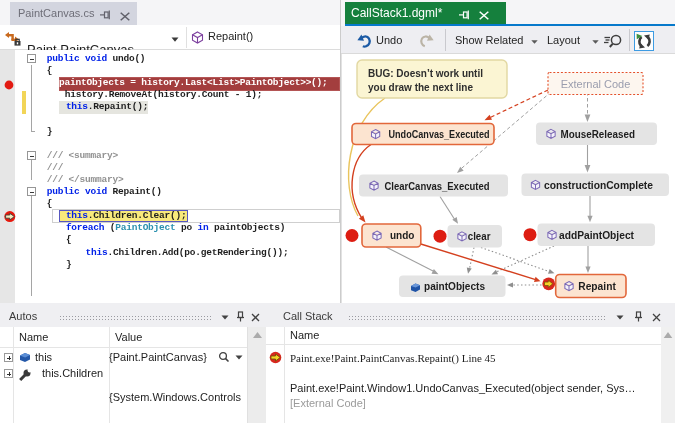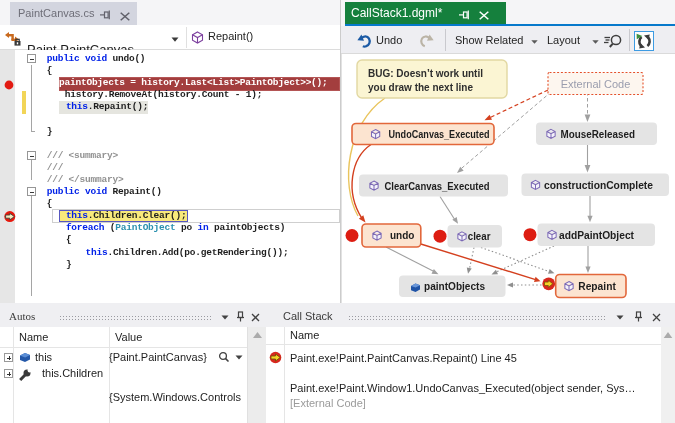--- a/index.html
+++ b/index.html
@@ -280,21 +280,21 @@
   <text x="126.8" y="186" textLength="22.6" lengthAdjust="spacingAndGlyphs">clear</text>
   <text x="218" y="185" textLength="75" lengthAdjust="spacingAndGlyphs">addPaintObject</text>
   <text x="83" y="236" textLength="61" lengthAdjust="spacingAndGlyphs">paintObjects</text>
   <text x="237.3" y="235.7" textLength="37.5" lengthAdjust="spacingAndGlyphs">Repaint</text>
   </g>
   <circle cx="207.7" cy="229.8" r="6.4" fill="#D8281E"></circle>
   <path d="M203.5 228.1 L207.3 228.1 L207.3 226.2 L211.7 229.8 L207.3 233.4 L207.3 231.5 L203.5 231.5 Z" fill="#F5D327" stroke="#6A5200" stroke-width="0.7"></path>
   </svg>
 
 <div class="abs" style="left:0;top:307px;width:266px;height:116px;">
-  <div class="abs" style="left:0;top:0;width:266px;height:20px;background:#EFEFF2;font-family:Liberation Serif, serif;">
+  <div class="abs" style="left:0;top:0;width:266px;height:20px;background:#EFEFF2;">
     <span class="abs" style="left:9px;top:3px;font-size:11px;color:#3B3B3B;">Autos</span>
     <div class="abs" style="left:59px;top:8px;width:153px;height:5px;background-image:radial-gradient(#9A9AA0 0.7px, transparent 0.8px);background-size:3px 3px;"></div>
     <svg class="abs" style="left:221px;top:8px;" width="8" height="5" viewBox="0 0 8 5">
         <path d="M0.5 0.5 L7.5 0.5 L4 4.5 Z" fill="#424242"></path>
       </svg>
     <svg class="abs" style="left:236px;top:4px;" width="9" height="12" viewBox="0 0 9 12">
       <g stroke="#424242" stroke-width="1.2" fill="none">
         <rect x="2.5" y="1" width="4" height="5.5"></rect>
         <line x1="4.5" y1="6.5" x2="4.5" y2="10.5"></line>
         <line x1="1" y1="6.5" x2="8" y2="6.5"></line>
@@ -376,21 +376,21 @@
   </div>
   <div class="abs" style="left:0;top:20px;width:409px;height:96px;background:#FFFFFF;">
     <div class="abs" style="left:18px;top:0;width:1px;height:96px;background:#E5E5E5;"></div>
     <div class="abs" style="left:0;top:17px;width:409px;height:1px;background:#E5E5E5;"></div>
     <span class="abs" style="left:24px;top:2px;font-size:11px;color:#1E1E1E;">Name</span>
 
     <svg class="abs" style="left:3px;top:24px;" width="13" height="13" viewBox="0 0 13 13">
       <circle cx="6.5" cy="6.5" r="5.8" fill="#D8281E"></circle>
       <path d="M2 5 L6.5 5 L6.5 3 L11.2 6.5 L6.5 10 L6.5 8 L2 8 Z" fill="#F5D327" stroke="#6A5200" stroke-width="0.8"></path>
     </svg>
-    <span class="abs" style="left:24px;top:25px;font-size:11px;color:#1E1E1E;white-space:nowrap;">Paint.exe!Paint.PaintCanvas.Repaint() Line 45</span>
+    <span class="abs" style="left:24px;top:25px;font-size:11px;color:#1E1E1E;white-space:nowrap;font-family:Liberation Serif, serif;">Paint.exe!Paint.PaintCanvas.Repaint() Line 45</span>
     <span class="abs" style="left:24px;top:55px;font-size:11px;color:#1E1E1E;white-space:nowrap;">Paint.exe!Paint.Window1.UndoCanvas_Executed(object sender, Sys…</span>
     <span class="abs" style="left:24px;top:70px;font-size:11px;color:#9B9B9B;white-space:nowrap;">[External Code]</span>
     <div class="abs" style="left:395px;top:0;width:14px;height:96px;background:#F0F0F0;">
       <svg class="abs" style="left:2px;top:4px;" width="10" height="8" viewBox="0 0 10 8">
           <path d="M5 1 L9.3 7 L0.7 7 Z" fill="#ABABAB"></path>
         </svg>
     </div>
   </div>
 </div>
 

